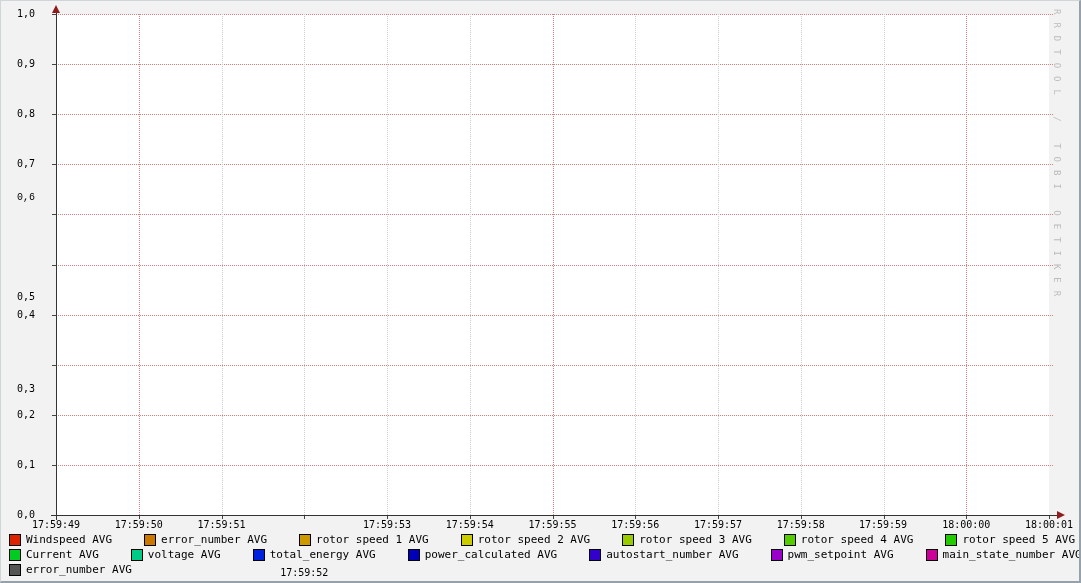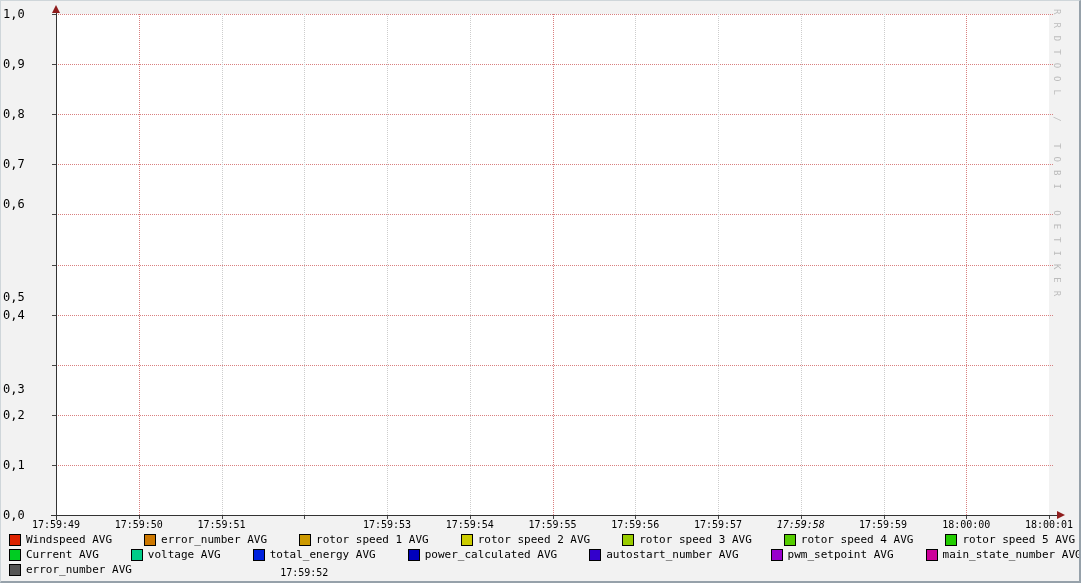--- a/index.html
+++ b/index.html
@@ -10,21 +10,21 @@
     border-right:2px solid #96a1aa;border-bottom:2px solid #96a1aa;
     font-family:"DejaVu Sans Mono","Liberation Mono",monospace;
     color:#000;
   }
   .canvas{position:absolute;background:#ffffff;}
   .hgrid{position:absolute;height:0;border-top:1px dotted #d98080;}
   .vgrid{position:absolute;width:0;border-left:1px dotted #cdcdcd;}
   .vgrid.major{border-left:1px dotted #d98080;}
   .axis{position:absolute;background:#333333;}
   .tick{position:absolute;background:#444444;}
-  .ylab{position:absolute;width:46px;text-align:left;font-size:12px;line-height:12px;}
+  .ylab{position:absolute;width:46px;text-align:center;font-size:10px;line-height:12px;}
   .xlab{position:absolute;width:80px;text-align:center;font-size:10px;line-height:12px;}
   .arrow{position:absolute;width:0;height:0;}
   .arrow.up{border-left:4px solid transparent;border-right:4px solid transparent;border-bottom:8px solid #8f1d1d;}
   .arrow.right{border-top:4px solid transparent;border-bottom:4px solid transparent;border-left:8px solid #8f1d1d;}
   .watermark{
     position:absolute;left:1061px;top:8px;width:330px;
     transform:rotate(90deg);transform-origin:0 0;
     font-size:9px;letter-spacing:8px;color:#bcbcbc;white-space:nowrap;
   }
   .legend{position:absolute;left:8px;top:531px;}
@@ -82,39 +82,39 @@
       <div class="tick" style="left: 882.5px; top: 514px; width: 1px; height: 4px;"></div>
       <div class="vgrid major" style="left: 965.25px; top: 13px; height: 501px;"></div>
       <div class="tick" style="left: 965.25px; top: 514px; width: 1px; height: 4px;"></div>
       <div class="tick" style="left: 1048px; top: 514px; width: 1px; height: 4px;"></div>
     </div>
   <div id="ylabels">
       <div class="ylab" style="left: 2px; top: 7px;">1,0</div>
       <div class="ylab" style="left: 2px; top: 57.1px;">0,9</div>
       <div class="ylab" style="left: 2px; top: 107.2px;">0,8</div>
       <div class="ylab" style="left: 2px; top: 157.3px;">0,7</div>
-      <div class="ylab" style="left: 2px; top: 197px;">0,6</div>
+      <div class="ylab" style="left: 2px; top: 191px; font-family: Liberation Mono, monospace;">0,6</div>
       <div class="ylab" style="left: 2px; top: 257.5px; margin-top: 32px;">0,5</div>
       <div class="ylab" style="left: 2px; top: 307.6px;">0,4</div>
       <div class="ylab" style="left: 2px; top: 357.7px; margin-top: 24px;">0,3</div>
       <div class="ylab" style="left: 2px; top: 407.8px;">0,2</div>
       <div class="ylab" style="left: 2px; top: 457.9px;">0,1</div>
       <div class="ylab" style="left: 2px; top: 508px;">0,0</div>
     </div>
   <div id="xlabels">
       <div class="xlab" style="left: 15px; top: 518px;">17:59:49</div>
       <div class="xlab" style="left: 97.75px; top: 518px;">17:59:50</div>
       <div class="xlab" style="left: 180.5px; top: 518px;">17:59:51</div>
       <div class="xlab" style="left: 263.25px; top: 518px; margin-top: 48px;">17:59:52</div>
       <div class="xlab" style="left: 346px; top: 518px;">17:59:53</div>
       <div class="xlab" style="left: 428.75px; top: 518px;">17:59:54</div>
       <div class="xlab" style="left: 511.5px; top: 518px;">17:59:55</div>
       <div class="xlab" style="left: 594.25px; top: 518px;">17:59:56</div>
       <div class="xlab" style="left: 677px; top: 518px;">17:59:57</div>
-      <div class="xlab" style="left: 759.75px; top: 518px; font-style: italic;">17:59:58</div>
+      <div class="xlab" style="left: 759.75px; top: 518px;">17:59:58</div>
       <div class="xlab" style="left: 842px; top: 518px;">17:59:59</div>
       <div class="xlab" style="left: 925.25px; top: 518px;">18:00:00</div>
       <div class="xlab" style="left: 1008px; top: 518px;">18:00:01</div>
     </div>
   <div class="axis" id="x-axis" style="left: 50px; top: 514px; width: 1006px; height: 1px;"></div>
   <div class="axis" id="y-axis" style="left: 55px; top: 9px; width: 1px; height: 510px;"></div>
   <div class="arrow up" id="y-arrow" style="left: 51px; top: 4px;"></div>
   <div class="arrow right" id="x-arrow" style="left: 1056px; top: 510px;"></div>
   <div class="watermark">RRDTOOL / TOBI OETIKER</div>
   <div class="legend" id="legend">

